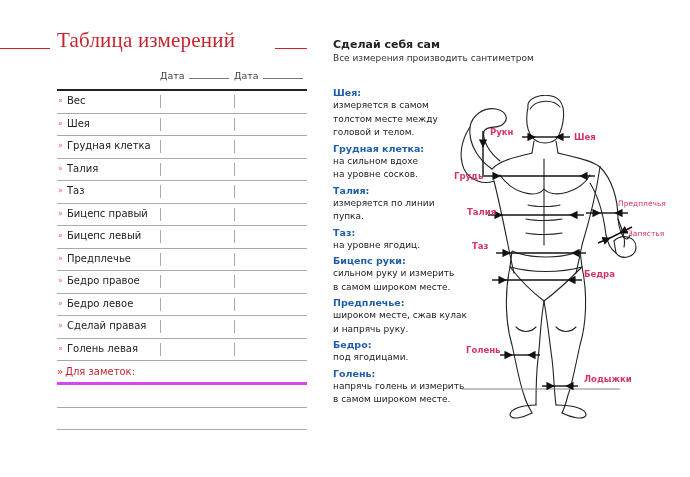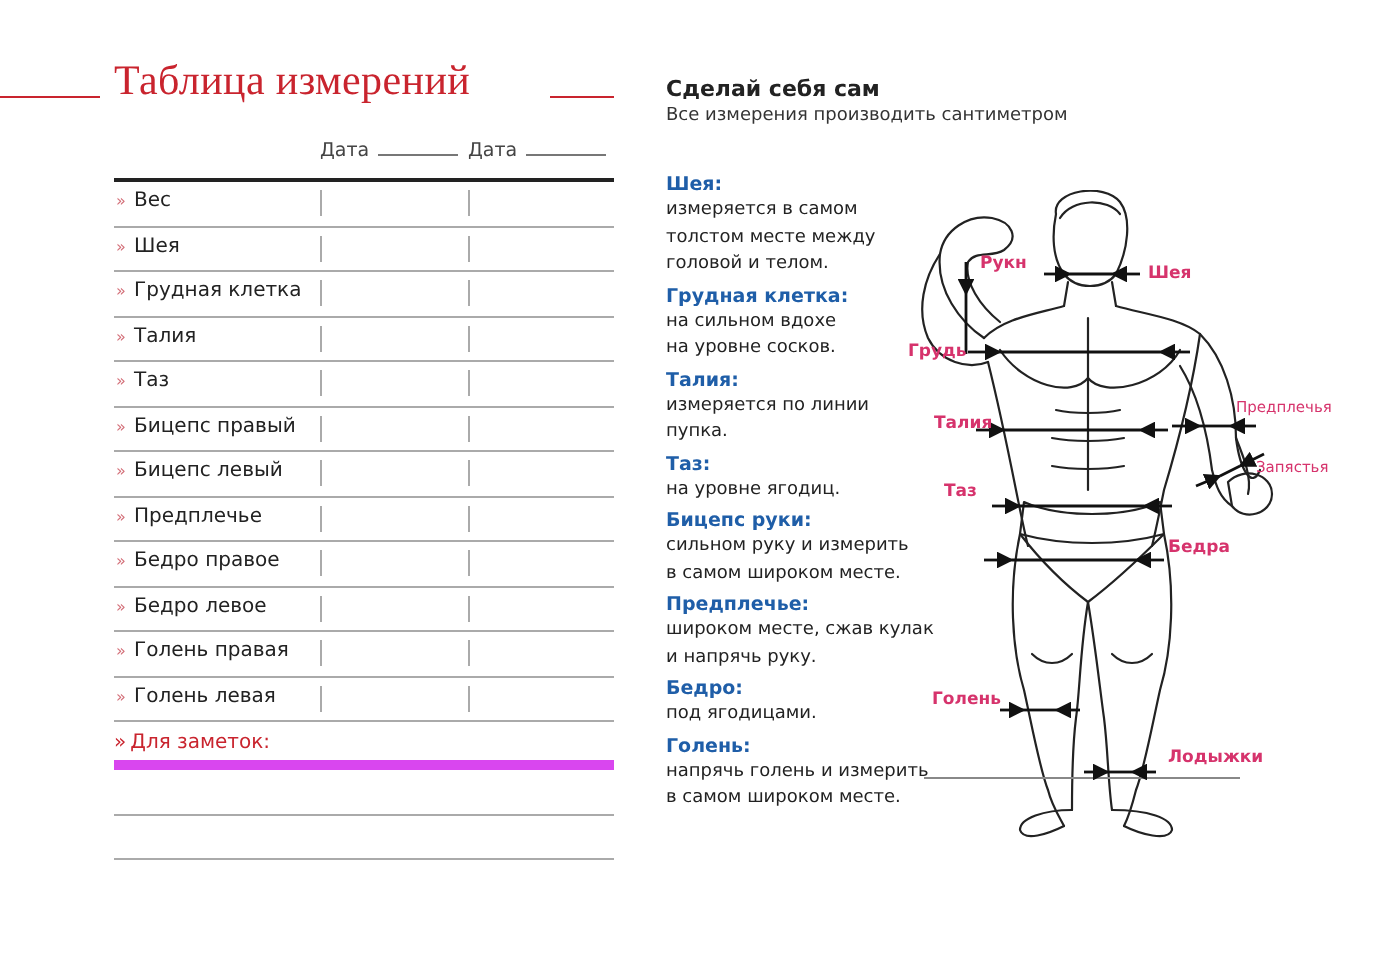--- a/index.html
+++ b/index.html
@@ -22,21 +22,21 @@
 
   .rows { position: absolute; top: 91px; left: 57px; width: 250px; }
   .row { position: relative; height: 22.5px; border-bottom: 1px solid #aaa; }
   .row .bullet { position: absolute; left: 1px; top: 5px; font-size: 8px; color: #d4707a; }
   .row .label { position: absolute; left: 10px; top: 4px; font-size: 10px; color: #222; white-space: nowrap; }
   .row .col1, .row .col2 { position: absolute; top: 4px; height: 13px; border-left: 1px solid #aaa; }
   .row .col1 { left: 103px; width: 73px; }
   .row .col2 { left: 177px; width: 73px; }
 
   .notes { position: absolute; top: 363px; left: 57px; width: 250px; }
-  .notes .notes-label { height: 22px; border-bottom: 5px solid #d946ef; font-size: 10px; color: #c9242e; padding-top: 3px; white-space: nowrap; }
+  .notes .notes-label { height: 22px; border-bottom: 3px solid #d946ef; font-size: 10px; color: #c9242e; padding-top: 3px; white-space: nowrap; }
   .notes .notes-label .raquo { font-size: 10px; margin-right: 2px; }
   .notes .note-line { height: 22.5px; border-bottom: 1px solid #aaa; }
 
   
   .rhead { position: absolute; left: 333px; top: 38px; font-size: 11px; font-weight: bold; color: #222; white-space: nowrap; }
   .rsub  { position: absolute; left: 333px; top: 53px; font-size: 9px; color: #333; white-space: nowrap; text-align: right; }
 
   .instr { position: absolute; left: 333px; top: 86px; width: 135px; }
   .instr .block { margin-bottom: 2px; }
   .instr .h { font-size: 9.5px; font-weight: bold; color: #1f5ea8; line-height: 13px; }
@@ -122,21 +122,21 @@
       <span class="col2"></span>
     </div>
   <div class="row">
       <span class="bullet">»</span>
       <span class="label">Бедро левое</span>
       <span class="col1"></span>
       <span class="col2"></span>
     </div>
   <div class="row">
       <span class="bullet">»</span>
-      <span class="label">Голень правая</span>
+      <span class="label">Сделай правая</span>
       <span class="col1"></span>
       <span class="col2"></span>
     </div>
   <div class="row">
       <span class="bullet">»</span>
       <span class="label">Голень левая</span>
       <span class="col1"></span>
       <span class="col2"></span>
     </div>
 </div>

